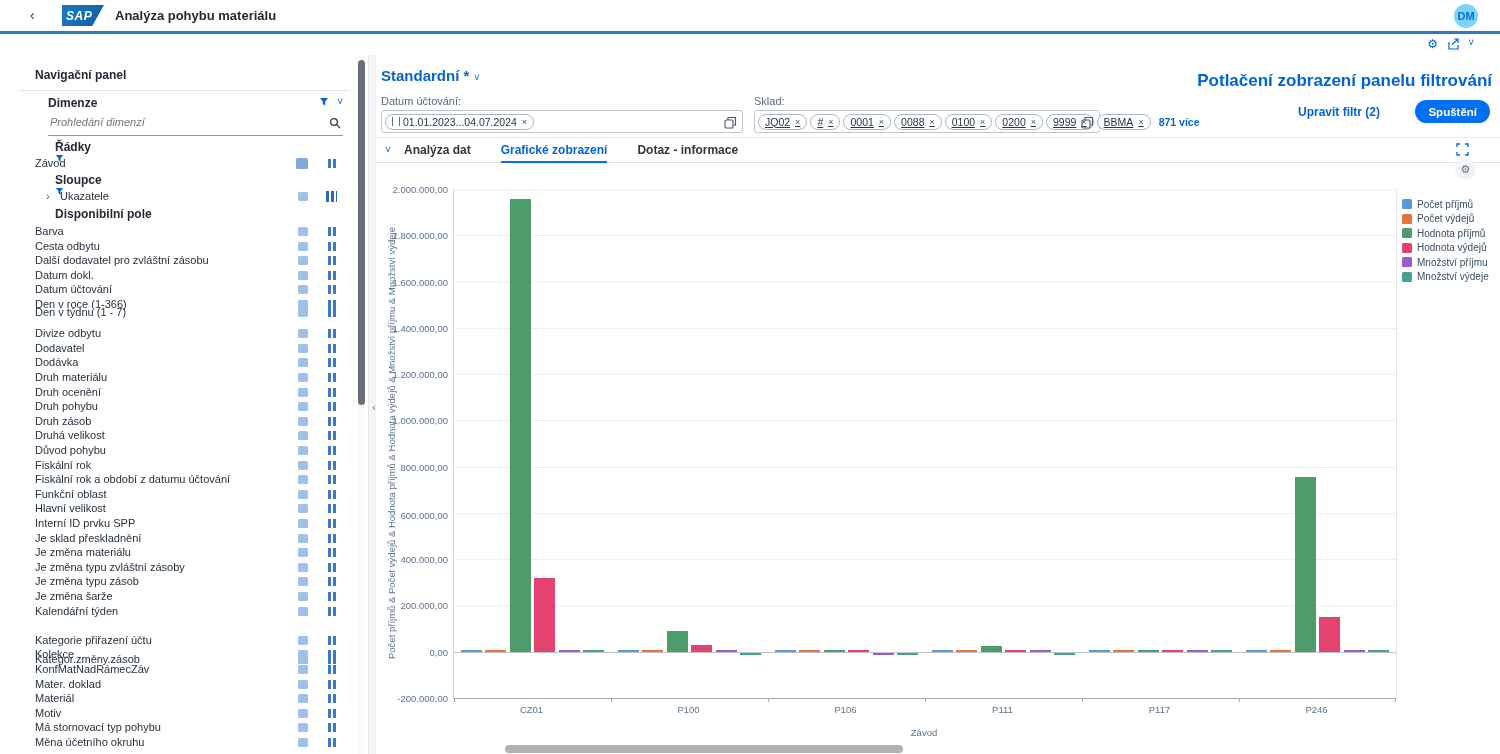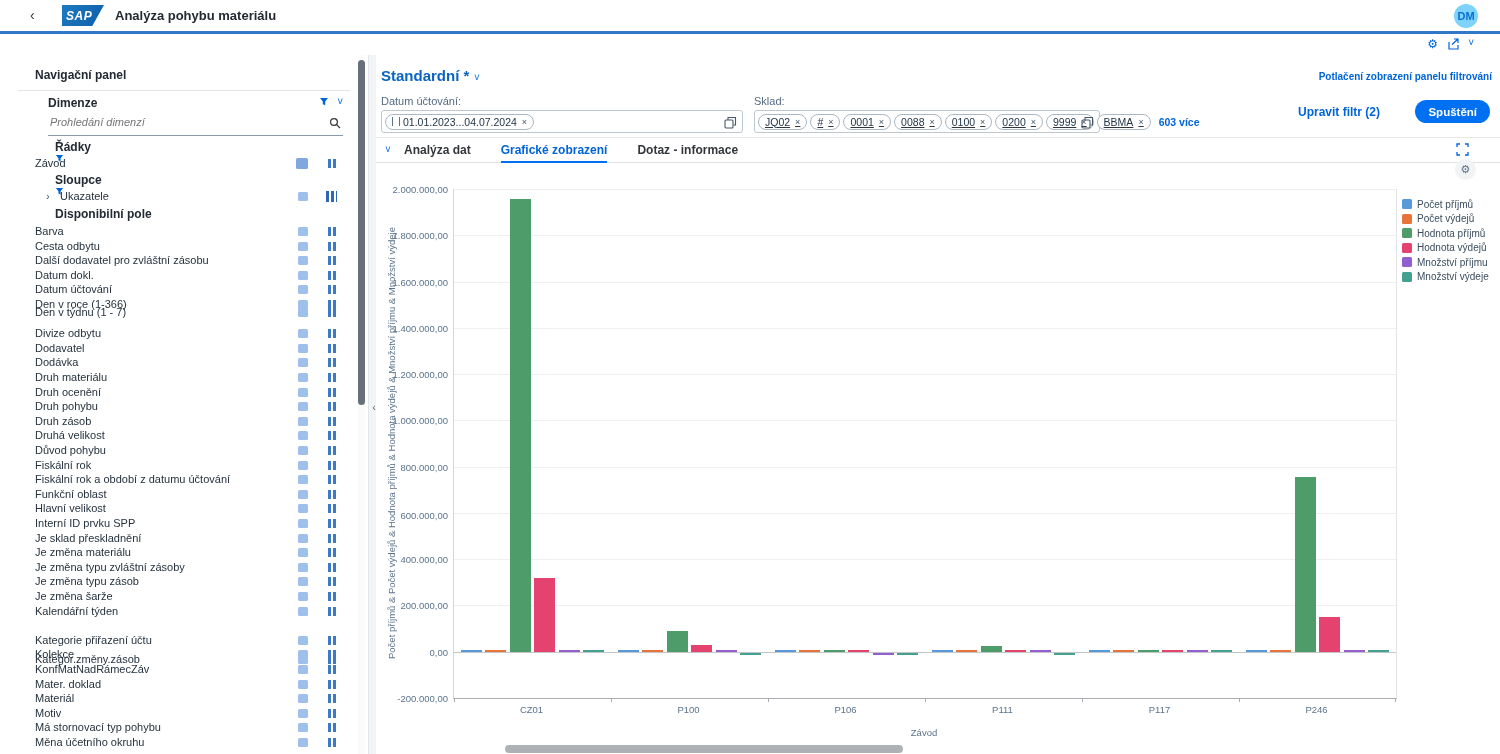--- a/index.html
+++ b/index.html
@@ -45,21 +45,21 @@
            background:repeating-linear-gradient(90deg,#3E78C9 0 3px,transparent 3px 5px);}
   .ic-cols.act{left:326px;top:2px;width:11px;height:11px;
            background:repeating-linear-gradient(90deg,#2E66B8 0 3px,transparent 3px 5px);}
   .np-scroll{position:absolute;left:358px;top:0;width:7px;height:699px;background:#FBFBFB;}
   .np-thumb{position:absolute;left:358px;top:5px;width:7px;height:345px;background:#67707A;border-radius:3.5px;cursor:grab;}
   .collapse{position:absolute;left:368px;top:398px;width:12px;height:18px;color:#5B738B;font-size:11px;
             display:flex;align-items:center;justify-content:center;cursor:pointer;z-index:5;}
   
   .variant-title{position:absolute;left:5px;top:12px;font-size:15px;font-weight:bold;color:#0A64C1;cursor:pointer;}
   .variant-chev{position:absolute;left:98px;top:17px;color:#0064D9;font-size:10px;cursor:pointer;}
-  .hide-link{position:absolute;right:8px;top:16px;font-size:10px;font-weight:600;color:#0064D9;cursor:pointer;}
+  .hide-link{position:absolute;right:8px;top:16px;font-size:17px;font-weight:600;color:#0064D9;cursor:pointer;}
   .fgroup{position:absolute;top:40px;}
   .fgroup label{font-size:11px;color:#556B82;display:block;margin-bottom:3px;}
   .ffield{position:relative;height:23px;border:1px solid #BFC7CF;border-radius:3px;background:#fff;
           display:flex;align-items:center;padding:0 24px 0 3px;box-sizing:border-box;}
   .token{display:inline-flex;align-items:center;border:1px solid #AAB7C4;border-radius:10px;padding:1px 6px;margin-right:3px;
          font-size:10.5px;color:#223548;white-space:nowrap;background:#fff;}
   .tok-x{margin-left:5px;color:#46586B;font-size:9px;cursor:pointer;}
   .range-ico{width:6px;height:9px;border-left:1px solid #5B738B;border-right:1px solid #5B738B;margin-right:3px;}
   .more-link{font-size:10.5px;font-weight:bold;color:#0064D9;margin-left:5px;white-space:nowrap;cursor:pointer;}
   .vh{position:absolute;right:5px;top:5px;cursor:pointer;}
@@ -414,21 +414,21 @@
           </span>
           <span class="token">
             <span>9999</span>
             <span class="tok-x">×</span>
           </span>
           <span class="token">
             <span>BBMA</span>
             <span class="tok-x">×</span>
           </span>
         </span>
-      <span class="more-link">603 více</span>
+      <span class="more-link">871 více</span>
       <span class="vh">
         <svg width="13" height="13" viewBox="0 0 13 13">
             <rect x="1" y="4" width="8" height="8" rx="1" fill="none" stroke="#46586B" stroke-width="1.1"></rect>
             <path d="M4 4V1.5h7.5V9H9.5" fill="none" stroke="#46586B" stroke-width="1.1"></path>
           </svg>
       </span>
     </div>
   </div>
 
   <span class="edit-filters">Upravit filtr (2)</span>

